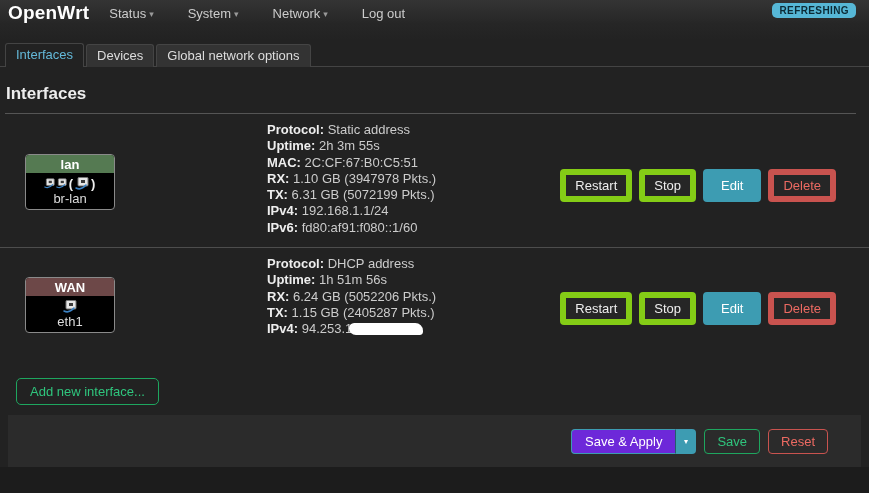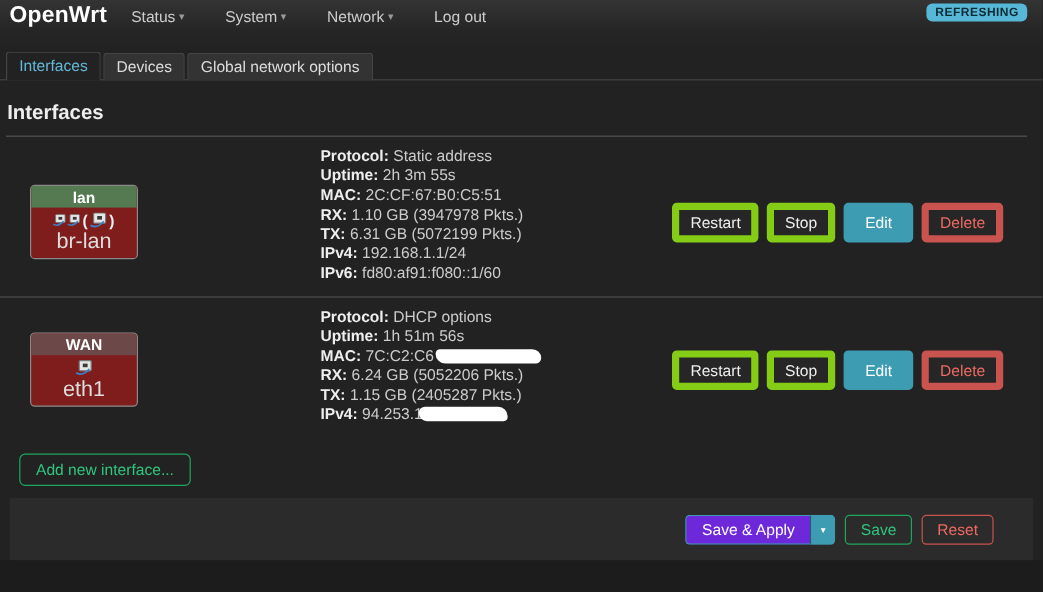--- a/index.html
+++ b/index.html
@@ -23,24 +23,24 @@
   .tab { font-size:13px; padding:3px 10px 4px; border:1px solid #444; border-bottom:none;
          border-radius:3px 3px 0 0; background:#333; color:#ddd; cursor:pointer; margin-bottom:-1px; }
   .tab.active { background:#222; color:#64b9d9; padding-bottom:5px; }
 
   .page-title { position:absolute; top:84px; left:6px; font-size:17px; font-weight:bold; color:#eee; }
   .hr-title { position:absolute; top:113px; left:5px; width:851px; height:1px; background:#555; }
   .hr-row { position:absolute; top:247px; left:0; width:869px; height:1px; background:#4d4d4d; }
 
   
   .iface-box { position:absolute; left:25px; width:90px; border:1px solid #8a8a8a; border-radius:4px;
-               overflow:hidden; text-align:center; background:#7f1d1d; }
+               overflow:hidden; text-align:center; background:#000000; }
   .iface-box .hd { font-size:13px; font-weight:bold; color:#fff; padding:2px 0 1px; }
   .iface-box .icons { padding-top:2px; height:18px; display:flex; align-items:center; justify-content:center; gap:1px; }
-  .iface-box .dev { font-size:18px; color:#ddd; padding:0 0 3px;text-align:center; }
+  .iface-box .dev { font-size:13px; color:#ddd; padding:0 0 3px;text-align:center; }
   .box-lan { top:154px; } .box-wan { top:277px; }
   .paren { color:#eee; font-size:13px; font-weight:bold; margin:0 1px; }
 
   
   .details { position:absolute; left:267px; font-size:13px; color:#ccc; line-height:16.3px; }
   .details b { color:#eee; }
   .d-lan { top:122px; } .d-wan { top:256px; }
   .blob { display:inline-block; background:#fff; height:12px; vertical-align:-2px; }
   .blob-mac { width:88px; border-radius:4px 8px 5px 9px; margin-left:1px; }
   .blob-ip  { width:74px; border-radius:6px 9px 4px 8px; margin-left:-3px; }
@@ -149,23 +149,22 @@
       <svg width="14" height="13" viewBox="0 0 14 13">
           <rect x="3" y="0.5" width="10" height="8.5" rx="1" fill="#e6e6e6" stroke="#777"></rect>
           <rect x="6" y="3" width="4" height="3" fill="#3a3a3a"></rect>
           <path d="M1 11 C4 12.5 8 11.5 11 8" stroke="#3b82c4" stroke-width="1.6" fill="none" stroke-linecap="round"></path>
         </svg>
     </div>
     <div class="dev">eth1</div>
   </div>
 
   <div class="details d-wan">
-    <div><b>Protocol:</b> <span>DHCP options</span></div>
+    <div><b>Protocol:</b> <span>DHCP address</span></div>
     <div><b>Uptime:</b> <span>1h 51m 56s</span></div>
-    <div><b>MAC:</b> <span>7C:C2:C6</span><span class="blob blob-mac"></span></div>
     <div><b>RX:</b> <span>6.24 GB (5052206 Pkts.)</span></div>
     <div><b>TX:</b> <span>1.15 GB (2405287 Pkts.)</span></div>
     <div><b>IPv4:</b> <span>94.253.1</span><span class="blob blob-ip"></span></div>
   </div>
 
   <div class="btnrow br-wan">
     <button class="btn">Restart</button>
     <button class="btn">Stop</button>
     <button class="btn btn-edit">Edit</button>
     <button class="btn btn-delete">Delete</button>

